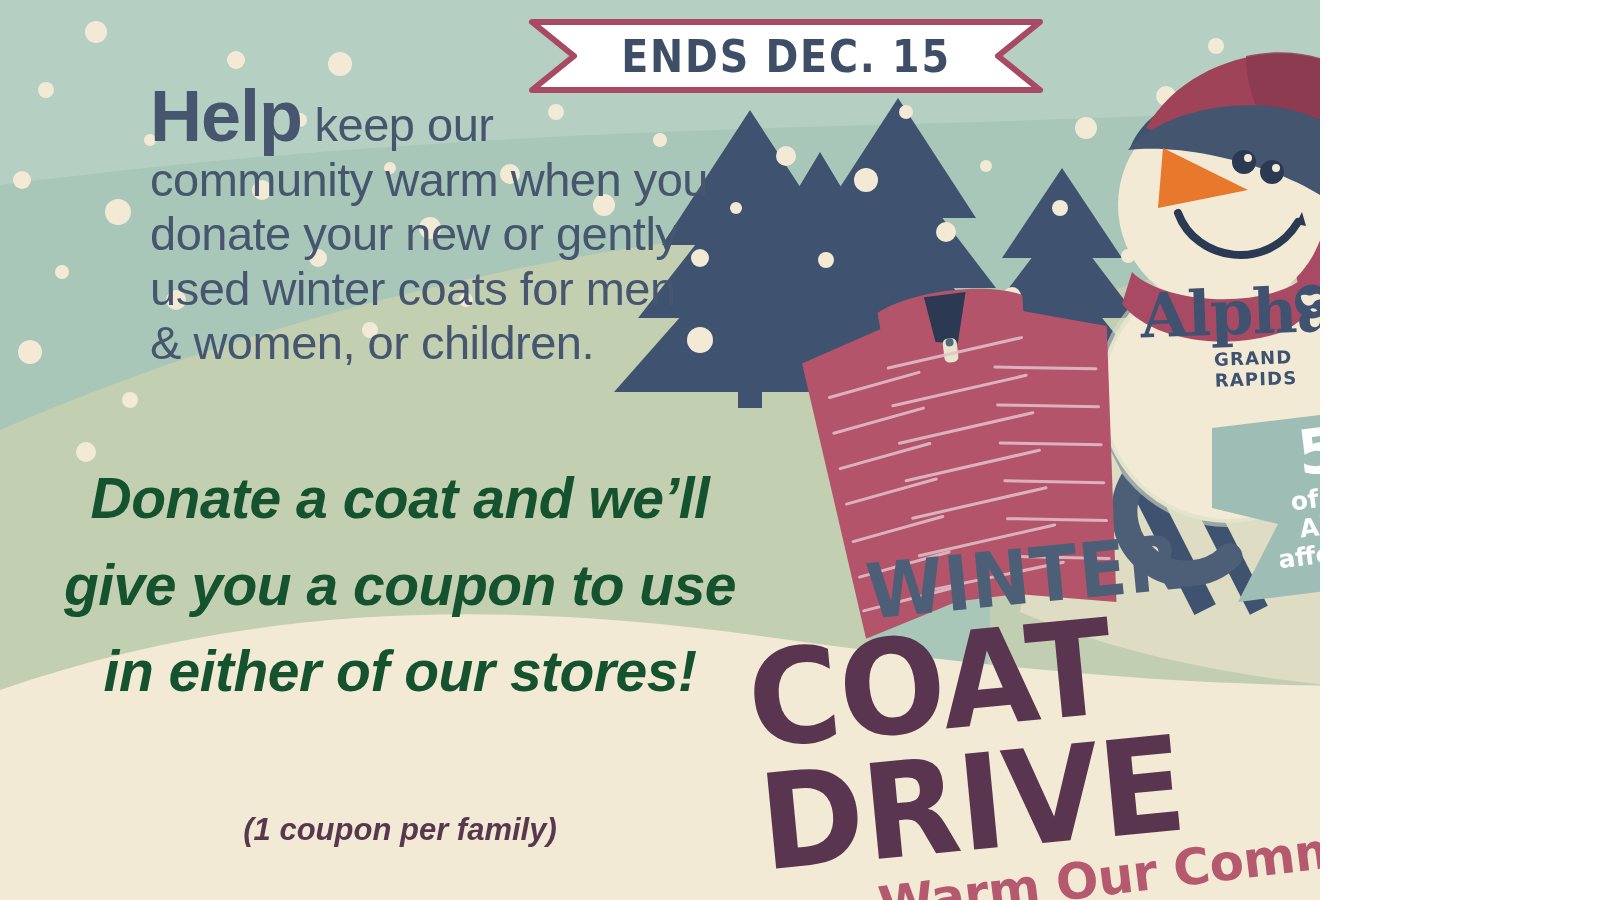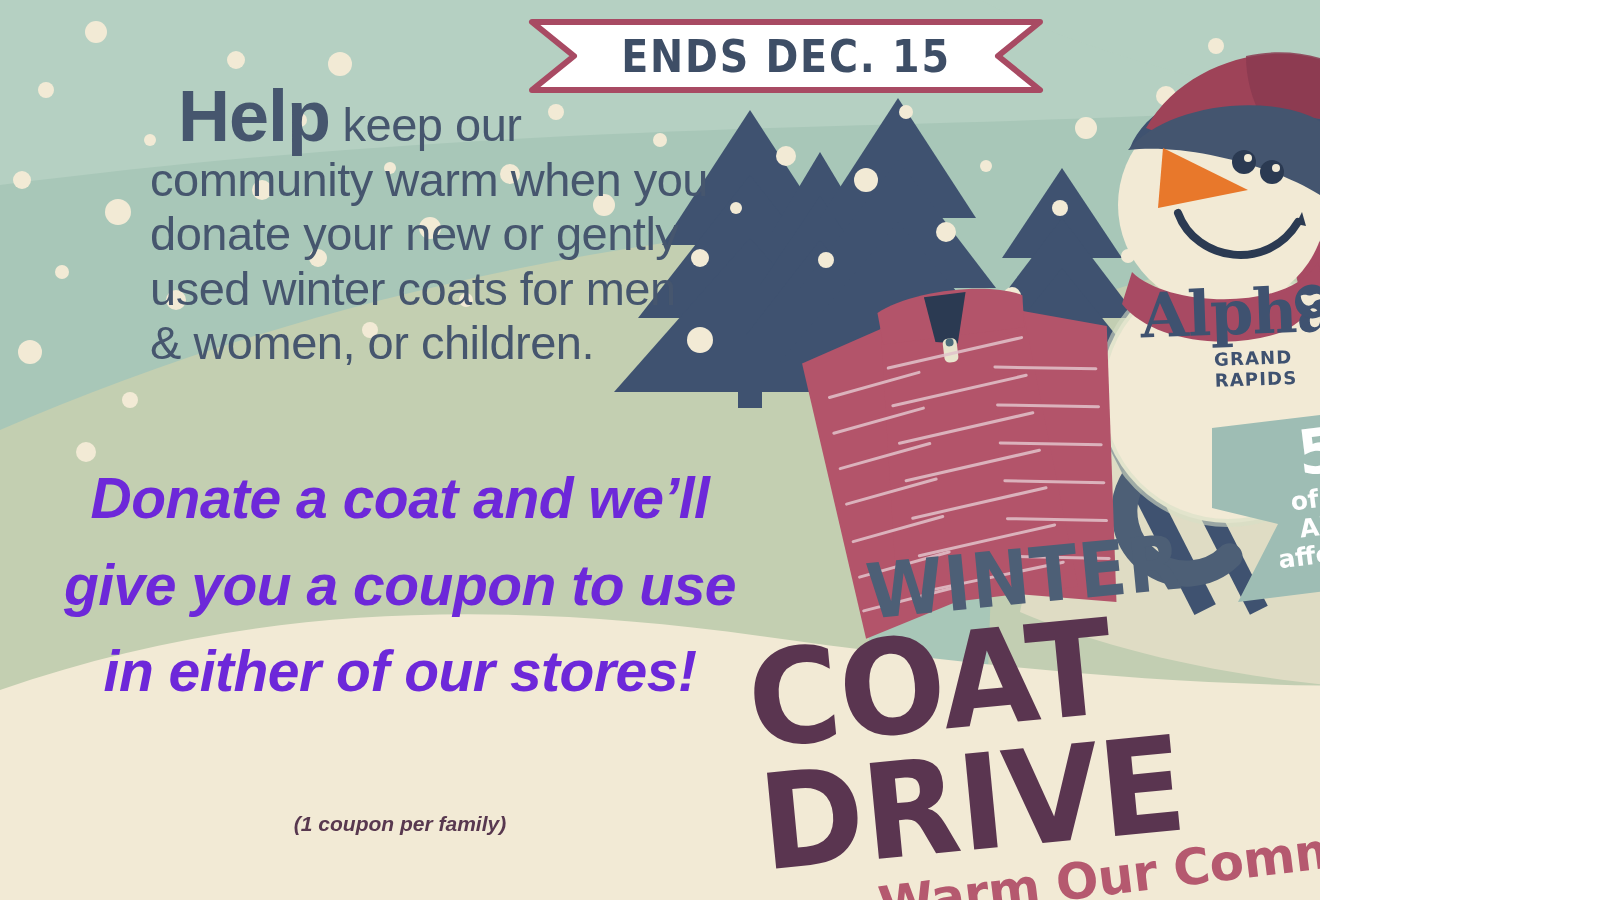--- a/index.html
+++ b/index.html
@@ -48,43 +48,42 @@
     font-size: 47px;
     line-height: 1.16;
     font-weight: 500;
     letter-spacing: -0.5px;
   }
   #headline .lead {
     font-size: 72px;
     font-weight: 600;
     letter-spacing: -1px;
     line-height: 0.9;
-    margin-left: 28px;
   }
 
   
   #promo {
     left: 55px; top: 455px;
     width: 690px;
     text-align: center;
-    color: #6d28d9;
+    color: #14532d;
     font-style: italic;
     font-weight: bold;
     font-size: 57px;
     line-height: 1.52;
     letter-spacing: -0.5px;
   }
   #promo-note {
     left: 55px; top: 812px;
     width: 690px;
     text-align: center;
     color: #58384f;
     font-style: italic;
     font-weight: bold;
-    font-size: 21px;
+    font-size: 31px;
   }
 
   
   #title-block {
     left: 735px; top: 560px;
     width: 790px;
     transform: rotate(-5.5deg);
     transform-origin: left top;
   }
   #title-winter {

